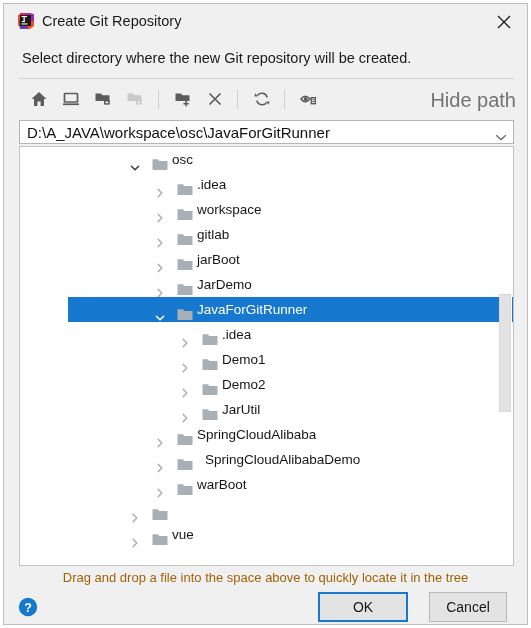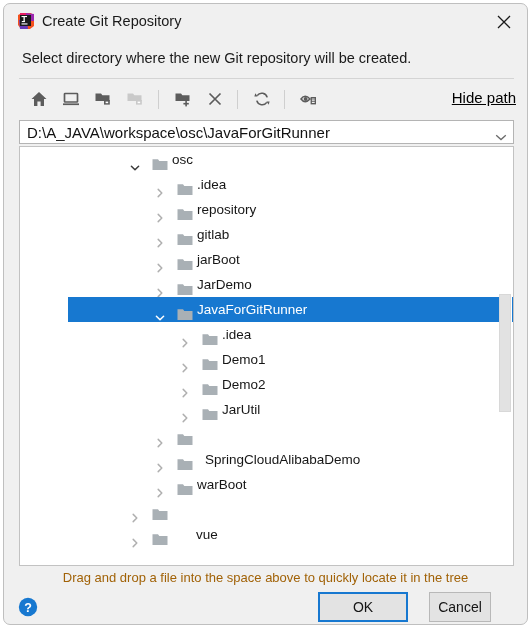--- a/index.html
+++ b/index.html
@@ -13,21 +13,21 @@
   }
 
   #dialog {
     position: absolute;
     left: 3px;
     top: 3px;
     width: 525px;
     height: 622px;
     background: #f0f0f0;
     border: 1px solid #bfbfbf;
-    border-radius: 7px;
+    border-radius: 0;
     box-sizing: border-box;
     overflow: hidden;
   }
 
   
   #titlebar {
     position: absolute;
     left: 0; top: 0;
     width: 100%;
     height: 36px;
@@ -98,25 +98,24 @@
     position: absolute;
     top: 7px;
     width: 1px;
     height: 19px;
     background: #cfcfcf;
   }
   #hide-path {
     position: absolute;
     right: 0;
     top: 6px;
-    font-size: 15px;
-    color: #000000;
-    cursor: pointer;
-    white-space: nowrap;
-    text-decoration: underline;
+    font-size: 20px;
+    color: #737373;
+    cursor: pointer;
+    white-space: nowrap;
   }
 
   
   #path-combo {
     position: absolute;
     left: 15px;
     top: 116px;
     width: 495px;
     height: 24px;
     background: #ffffff;
@@ -244,21 +243,21 @@
     white-space: nowrap;
   }
   #ok-btn {
     left: 314px;
     width: 90px;
     border: 2px solid #1778d0;
     line-height: 26px;
   }
   #cancel-btn {
     left: 425px;
-    width: 62px;
+    width: 78px;
   }
 </style>
 </head>
 <body>
 
 <div id="dialog">
 
   <div id="titlebar">
     <div id="app-icon">
       <svg width="18" height="18" viewBox="0 0 18 18">
@@ -388,21 +387,21 @@
             </svg></div>
           <div class="row-label" style="left: 129px;">.idea</div>
         </div>
         <div class="row">
           <div class="chev" style="left: 87px;"><svg width="10" height="10" viewBox="0 0 10 10">
               <path d="M3.2 1.4 L6.8 5 L3.2 8.6" stroke="#b0b0b0" stroke-width="1.5" fill="none" stroke-linecap="round" stroke-linejoin="round"></path>
             </svg></div>
           <div class="folder-ico" style="left: 109px;"><svg width="16" height="13" viewBox="0 0 16 13">
               <path d="M0.5 1.2 L6 1.2 L7.3 3 L15.5 3 L15.5 12 L0.5 12 Z" fill="#a9b0b5"></path>
             </svg></div>
-          <div class="row-label" style="left: 129px;">repository</div>
+          <div class="row-label" style="left: 129px;">workspace</div>
         </div>
         <div class="row">
           <div class="chev" style="left: 87px;"><svg width="10" height="10" viewBox="0 0 10 10">
               <path d="M3.2 1.4 L6.8 5 L3.2 8.6" stroke="#b0b0b0" stroke-width="1.5" fill="none" stroke-linecap="round" stroke-linejoin="round"></path>
             </svg></div>
           <div class="folder-ico" style="left: 109px;"><svg width="16" height="13" viewBox="0 0 16 13">
               <path d="M0.5 1.2 L6 1.2 L7.3 3 L15.5 3 L15.5 12 L0.5 12 Z" fill="#a9b0b5"></path>
             </svg></div>
           <div class="row-label" style="left: 129px;">gitlab</div>
         </div>
@@ -469,20 +468,21 @@
             </svg></div>
           <div class="row-label" style="left: 154px;">JarUtil</div>
         </div>
         <div class="row">
           <div class="chev" style="left: 87px;"><svg width="10" height="10" viewBox="0 0 10 10">
               <path d="M3.2 1.4 L6.8 5 L3.2 8.6" stroke="#b0b0b0" stroke-width="1.5" fill="none" stroke-linecap="round" stroke-linejoin="round"></path>
             </svg></div>
           <div class="folder-ico" style="left: 109px;"><svg width="16" height="13" viewBox="0 0 16 13">
               <path d="M0.5 1.2 L6 1.2 L7.3 3 L15.5 3 L15.5 12 L0.5 12 Z" fill="#a9b0b5"></path>
             </svg></div>
+          <div class="row-label" style="left: 129px;">SpringCloudAlibaba</div>
         </div>
         <div class="row">
           <div class="chev" style="left: 87px;"><svg width="10" height="10" viewBox="0 0 10 10">
               <path d="M3.2 1.4 L6.8 5 L3.2 8.6" stroke="#b0b0b0" stroke-width="1.5" fill="none" stroke-linecap="round" stroke-linejoin="round"></path>
             </svg></div>
           <div class="folder-ico" style="left: 109px;"><svg width="16" height="13" viewBox="0 0 16 13">
               <path d="M0.5 1.2 L6 1.2 L7.3 3 L15.5 3 L15.5 12 L0.5 12 Z" fill="#a9b0b5"></path>
             </svg></div>
           <div class="row-label" style="left: 129px; margin-left: 8px;">SpringCloudAlibabaDemo</div>
         </div>
@@ -503,21 +503,21 @@
               <path d="M0.5 1.2 L6 1.2 L7.3 3 L15.5 3 L15.5 12 L0.5 12 Z" fill="#a9b0b5"></path>
             </svg></div>
         </div>
         <div class="row">
           <div class="chev" style="left: 62px;"><svg width="10" height="10" viewBox="0 0 10 10">
               <path d="M3.2 1.4 L6.8 5 L3.2 8.6" stroke="#b0b0b0" stroke-width="1.5" fill="none" stroke-linecap="round" stroke-linejoin="round"></path>
             </svg></div>
           <div class="folder-ico" style="left: 84px;"><svg width="16" height="13" viewBox="0 0 16 13">
               <path d="M0.5 1.2 L6 1.2 L7.3 3 L15.5 3 L15.5 12 L0.5 12 Z" fill="#a9b0b5"></path>
             </svg></div>
-          <div class="row-label" style="left: 104px; margin-left: 24px;">vue</div>
+          <div class="row-label" style="left: 104px;">vue</div>
         </div>
       </div>
     <div id="scroll-track">
       <div id="scroll-thumb" style="top: 146px; height: 118px;"></div>
     </div>
   </div>
 
   <div id="hint">Drag and drop a file into the space above to quickly locate it in the tree</div>
 
   <div id="help-icon">

